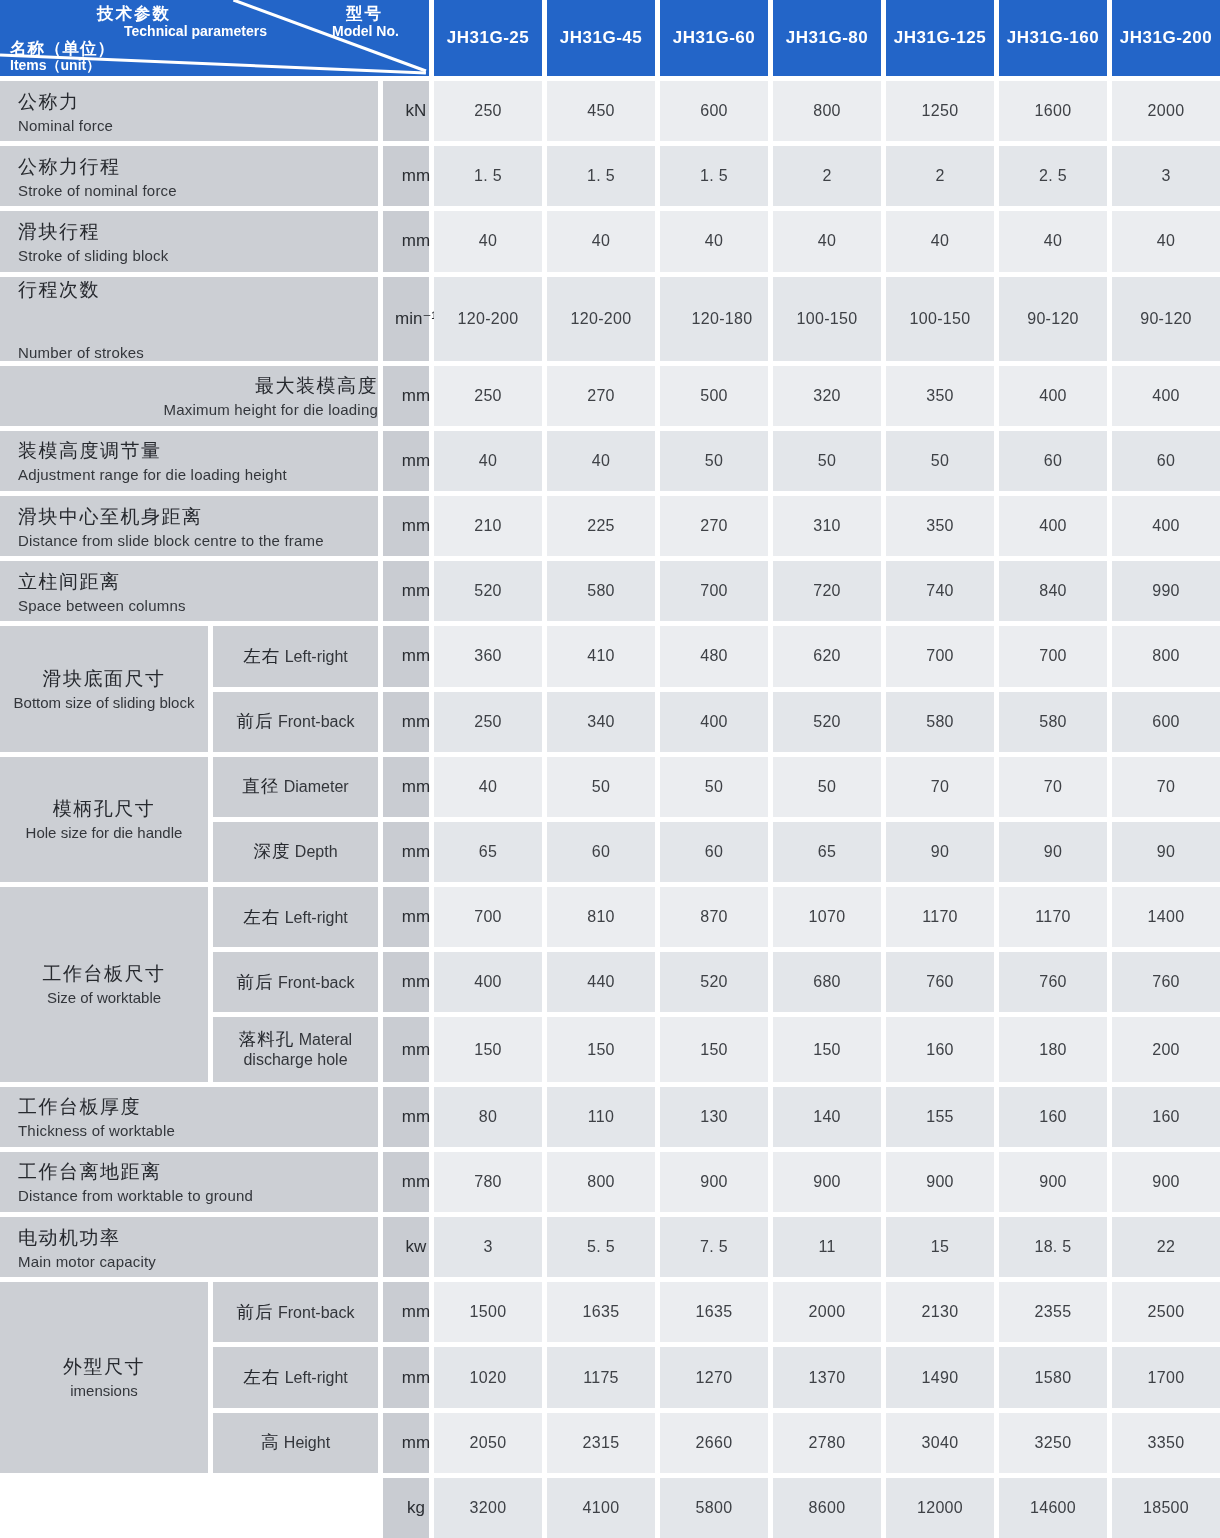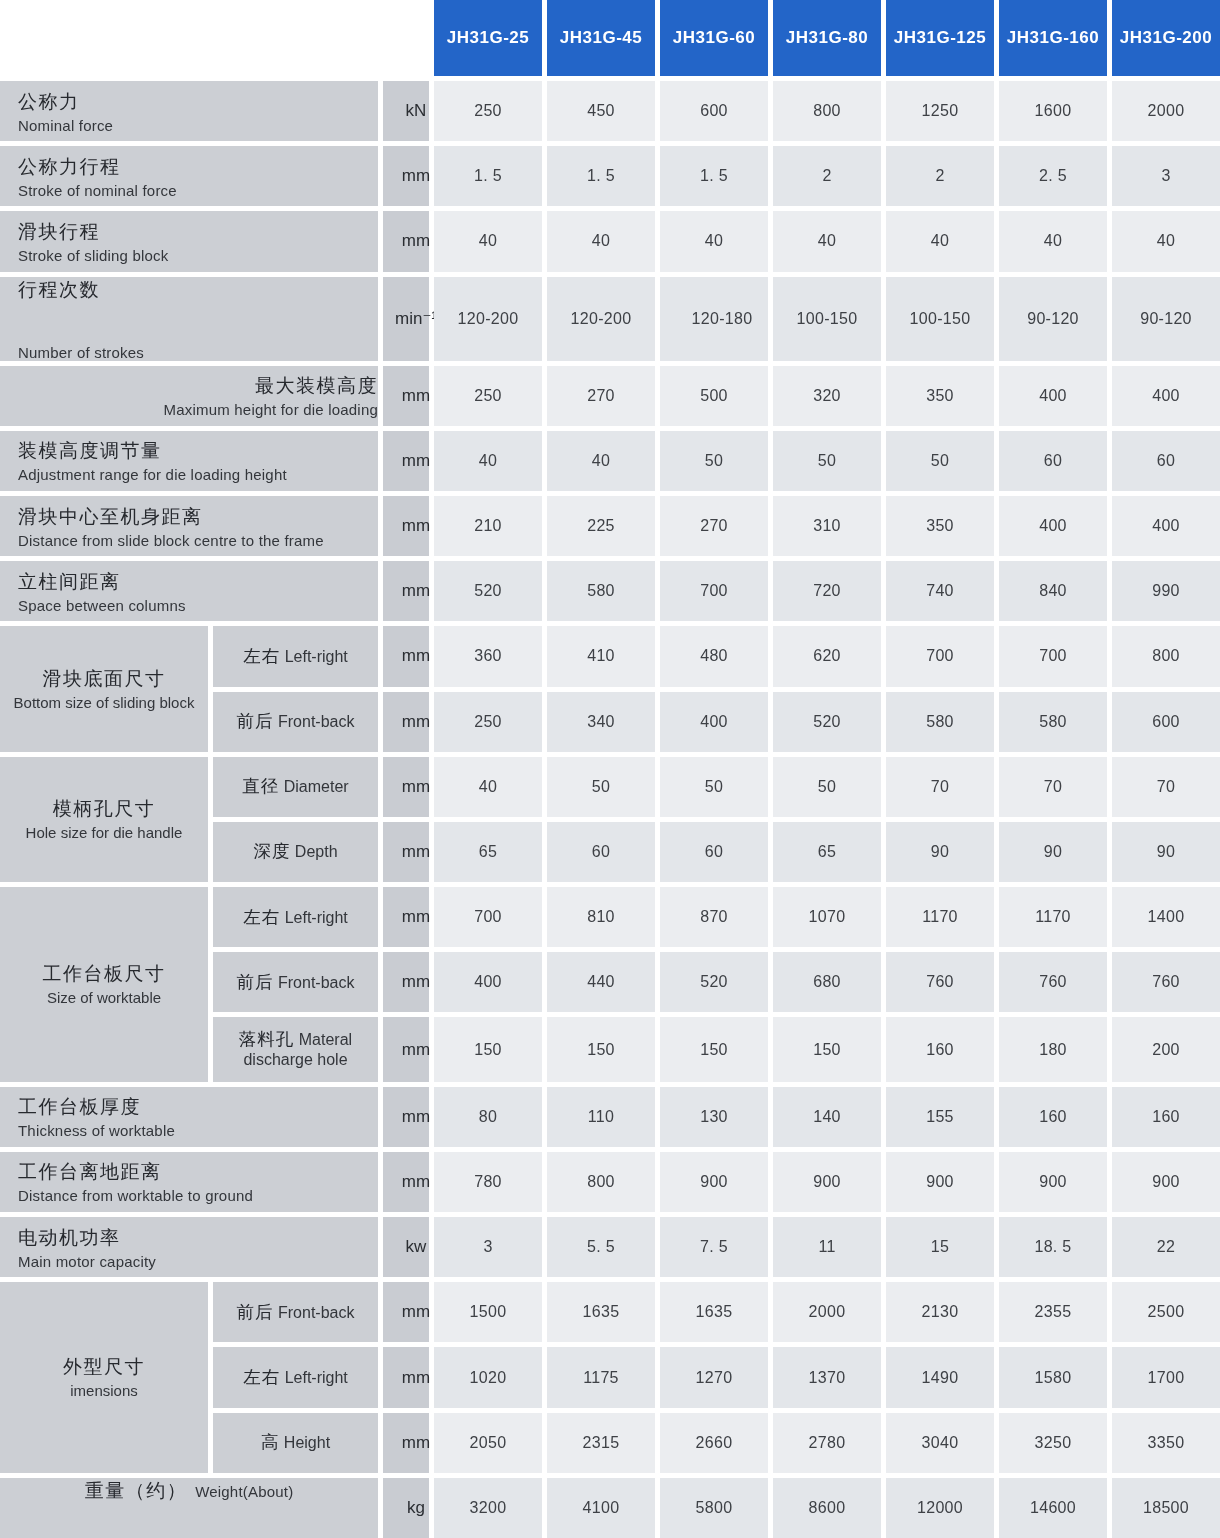--- a/index.html
+++ b/index.html
@@ -63,20 +63,32 @@
        font-size:16px;color:#3e4146;letter-spacing:0.3px;}
   .val.light{background:#ebedf0;}
   .val.dark{background:#e3e6ea;}
 </style>
 </head>
 <body>
 
 <div class="page">
   <div class="grid" id="grid">
 
+    <div class="corner">
+      <svg viewBox="0 0 419 76" preserveAspectRatio="none">
+        <line x1="228" y1="0" x2="416" y2="71" stroke="#ffffff" stroke-width="3"></line>
+        <line x1="0" y1="55" x2="416" y2="73" stroke="#ffffff" stroke-width="3"></line>
+      </svg>
+      <div class="h-abs h-zh1">技术参数</div>
+      <div class="h-abs h-en1">Technical parameters</div>
+      <div class="h-abs h-zh2">型号</div>
+      <div class="h-abs h-en2">Model No.</div>
+      <div class="h-abs h-zh3">名称（单位）</div>
+      <div class="h-abs h-en3">Items（unit）</div>
+    </div>
 
     <div class="model-cell" style="grid-column:4">JH31G-25</div>
     <div class="model-cell" style="grid-column:5">JH31G-45</div>
     <div class="model-cell" style="grid-column:6">JH31G-60</div>
     <div class="model-cell" style="grid-column:7">JH31G-80</div>
     <div class="model-cell" style="grid-column:8">JH31G-125</div>
     <div class="model-cell" style="grid-column:9">JH31G-160</div>
     <div class="model-cell" style="grid-column:10">JH31G-200</div>
 
   <div class="label-cell" style="grid-area: 2 / 1 / auto / span 2;">
@@ -330,24 +342,20 @@
         <div class="sub-text"><span class="sub-zh">高</span><span class="sub-en"> Height</span></div>
       </div>
       <div class="unit-cell" style="grid-area: 22 / 3;">mm</div>
       <div class="val light" style="grid-area: 22 / 4;">2050</div>
       <div class="val light" style="grid-area: 22 / 5;">2315</div>
       <div class="val light" style="grid-area: 22 / 6;">2660</div>
       <div class="val light" style="grid-area: 22 / 7;">2780</div>
       <div class="val light" style="grid-area: 22 / 8;">3040</div>
       <div class="val light" style="grid-area: 22 / 9;">3250</div>
       <div class="val light" style="grid-area: 22 / 10;">3350</div>
-      <div class="label-cell inline" style="grid-area: 23 / 1 / auto / span 2;">
-        <div class="label-zh">重量（约）</div>
-        <div class="label-en">Weight(About)</div>
-      </div>
       <div class="unit-cell" style="grid-area: 23 / 3;">kg</div>
       <div class="val dark" style="grid-area: 23 / 4;">3200</div>
       <div class="val dark" style="grid-area: 23 / 5;">4100</div>
       <div class="val dark" style="grid-area: 23 / 6;">5800</div>
       <div class="val dark" style="grid-area: 23 / 7;">8600</div>
       <div class="val dark" style="grid-area: 23 / 8;">12000</div>
       <div class="val dark" style="grid-area: 23 / 9;">14600</div>
       <div class="val dark" style="grid-area: 23 / 10;">18500</div>
     </div>
 </div>

